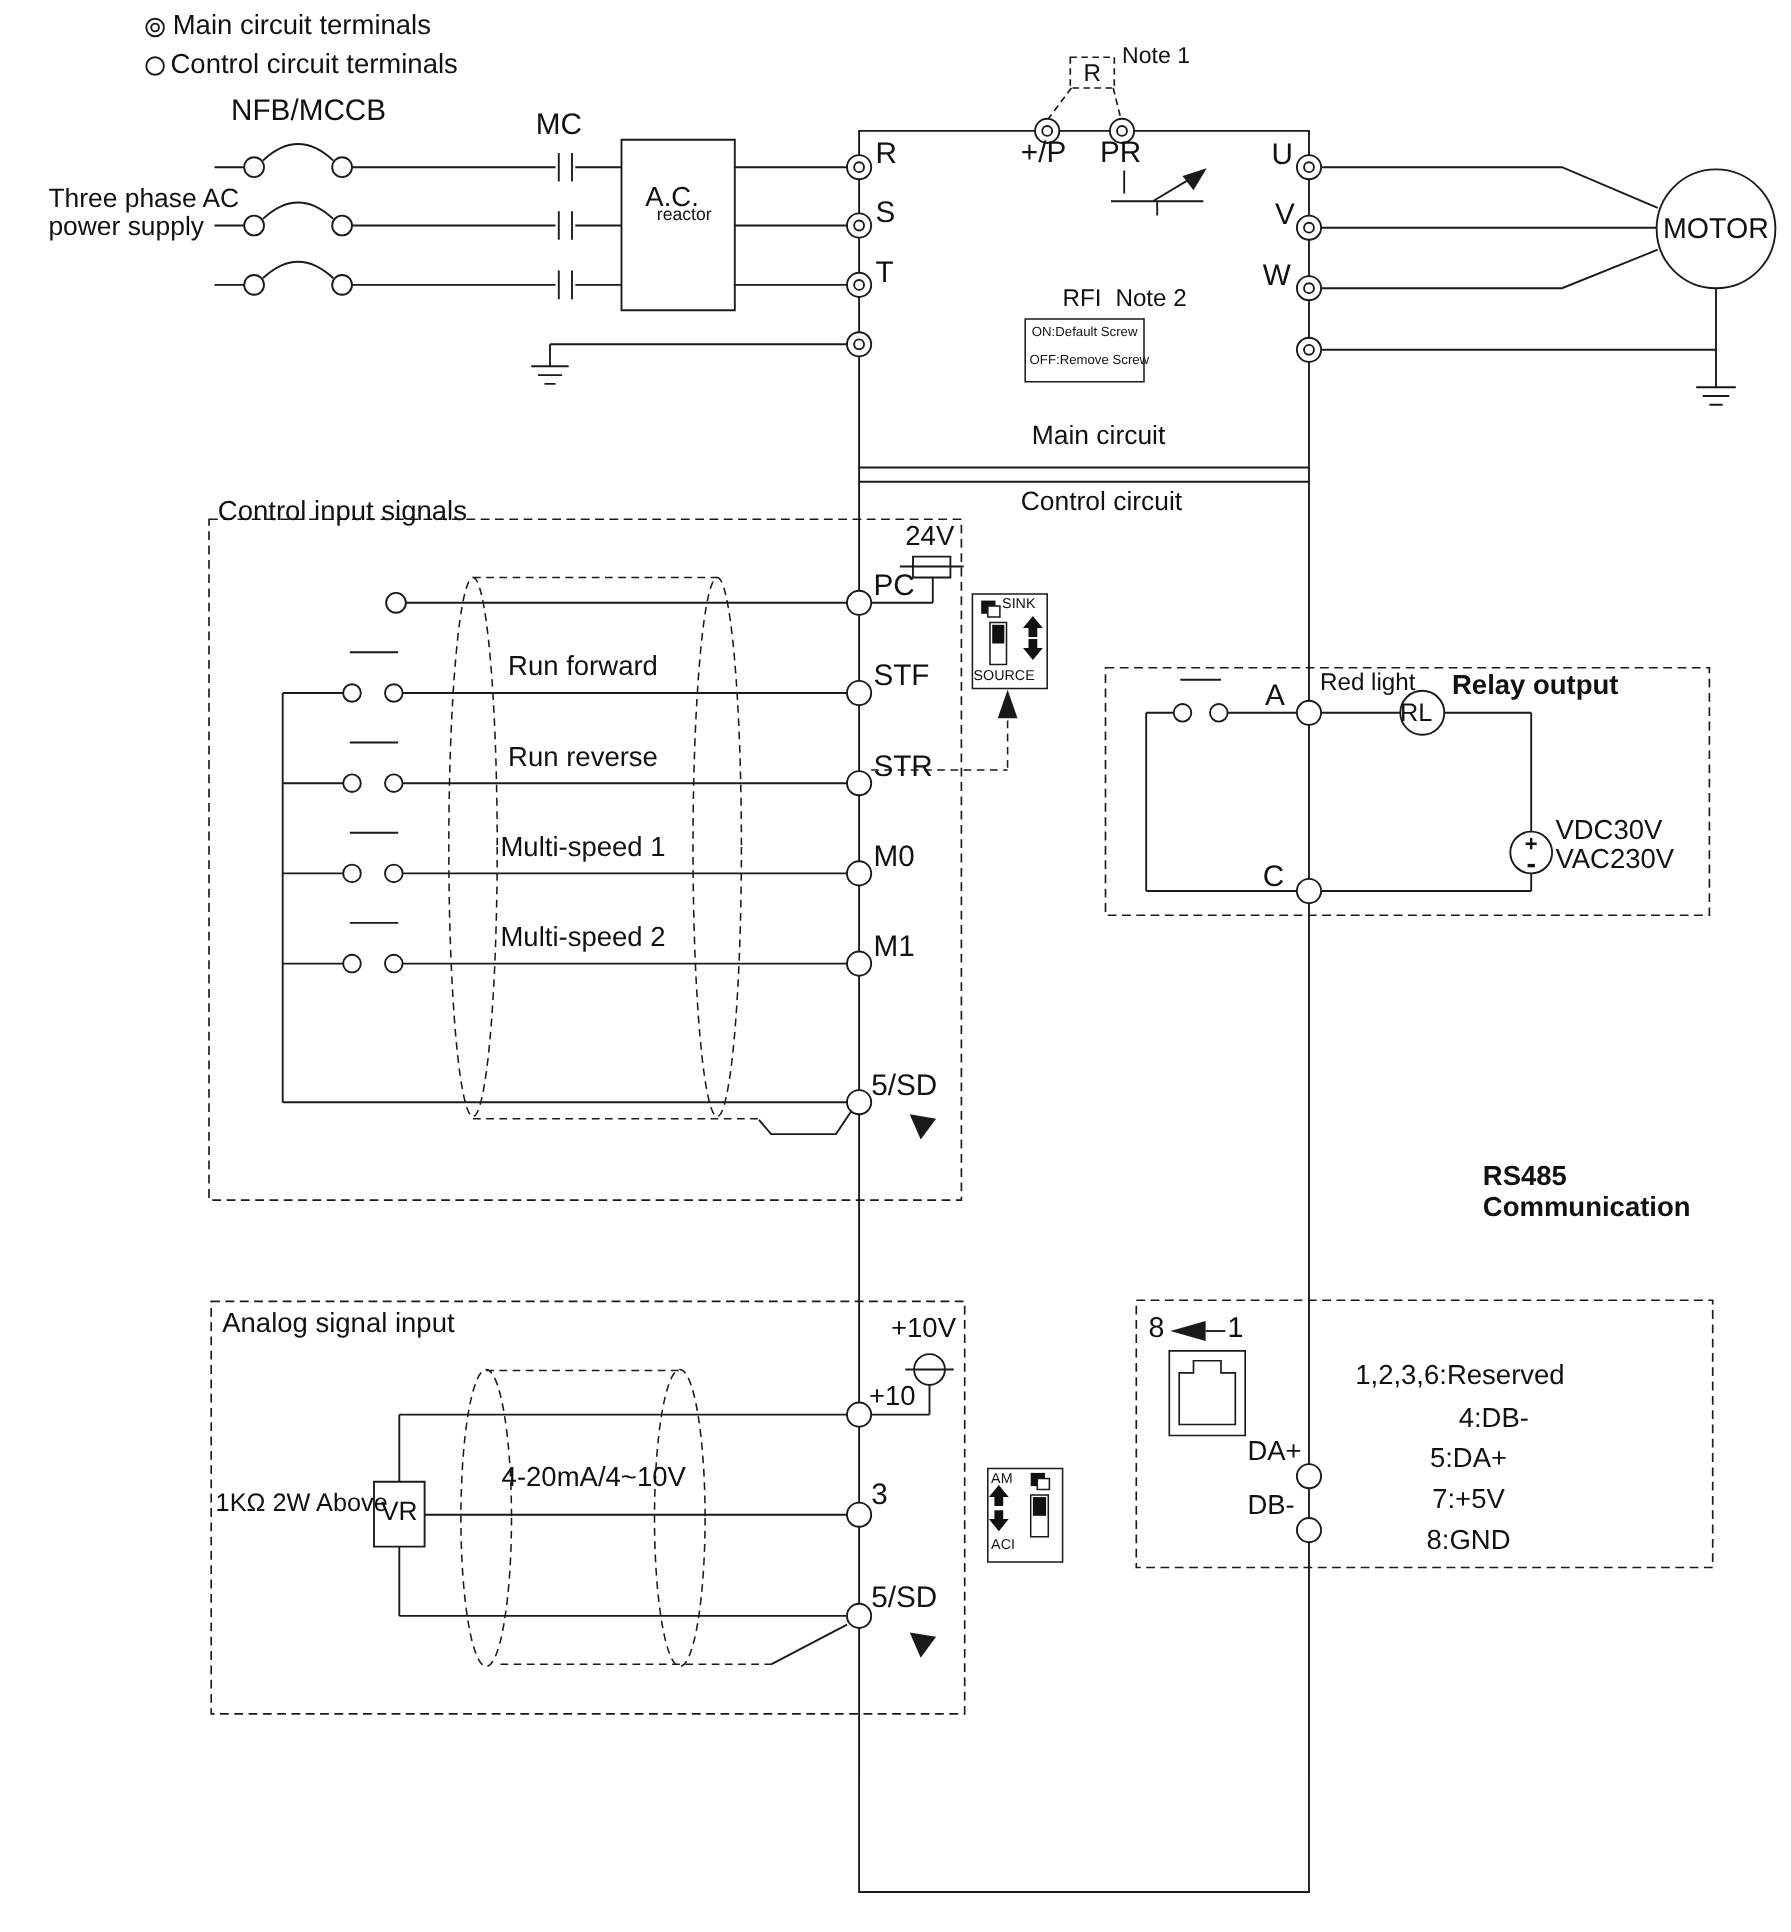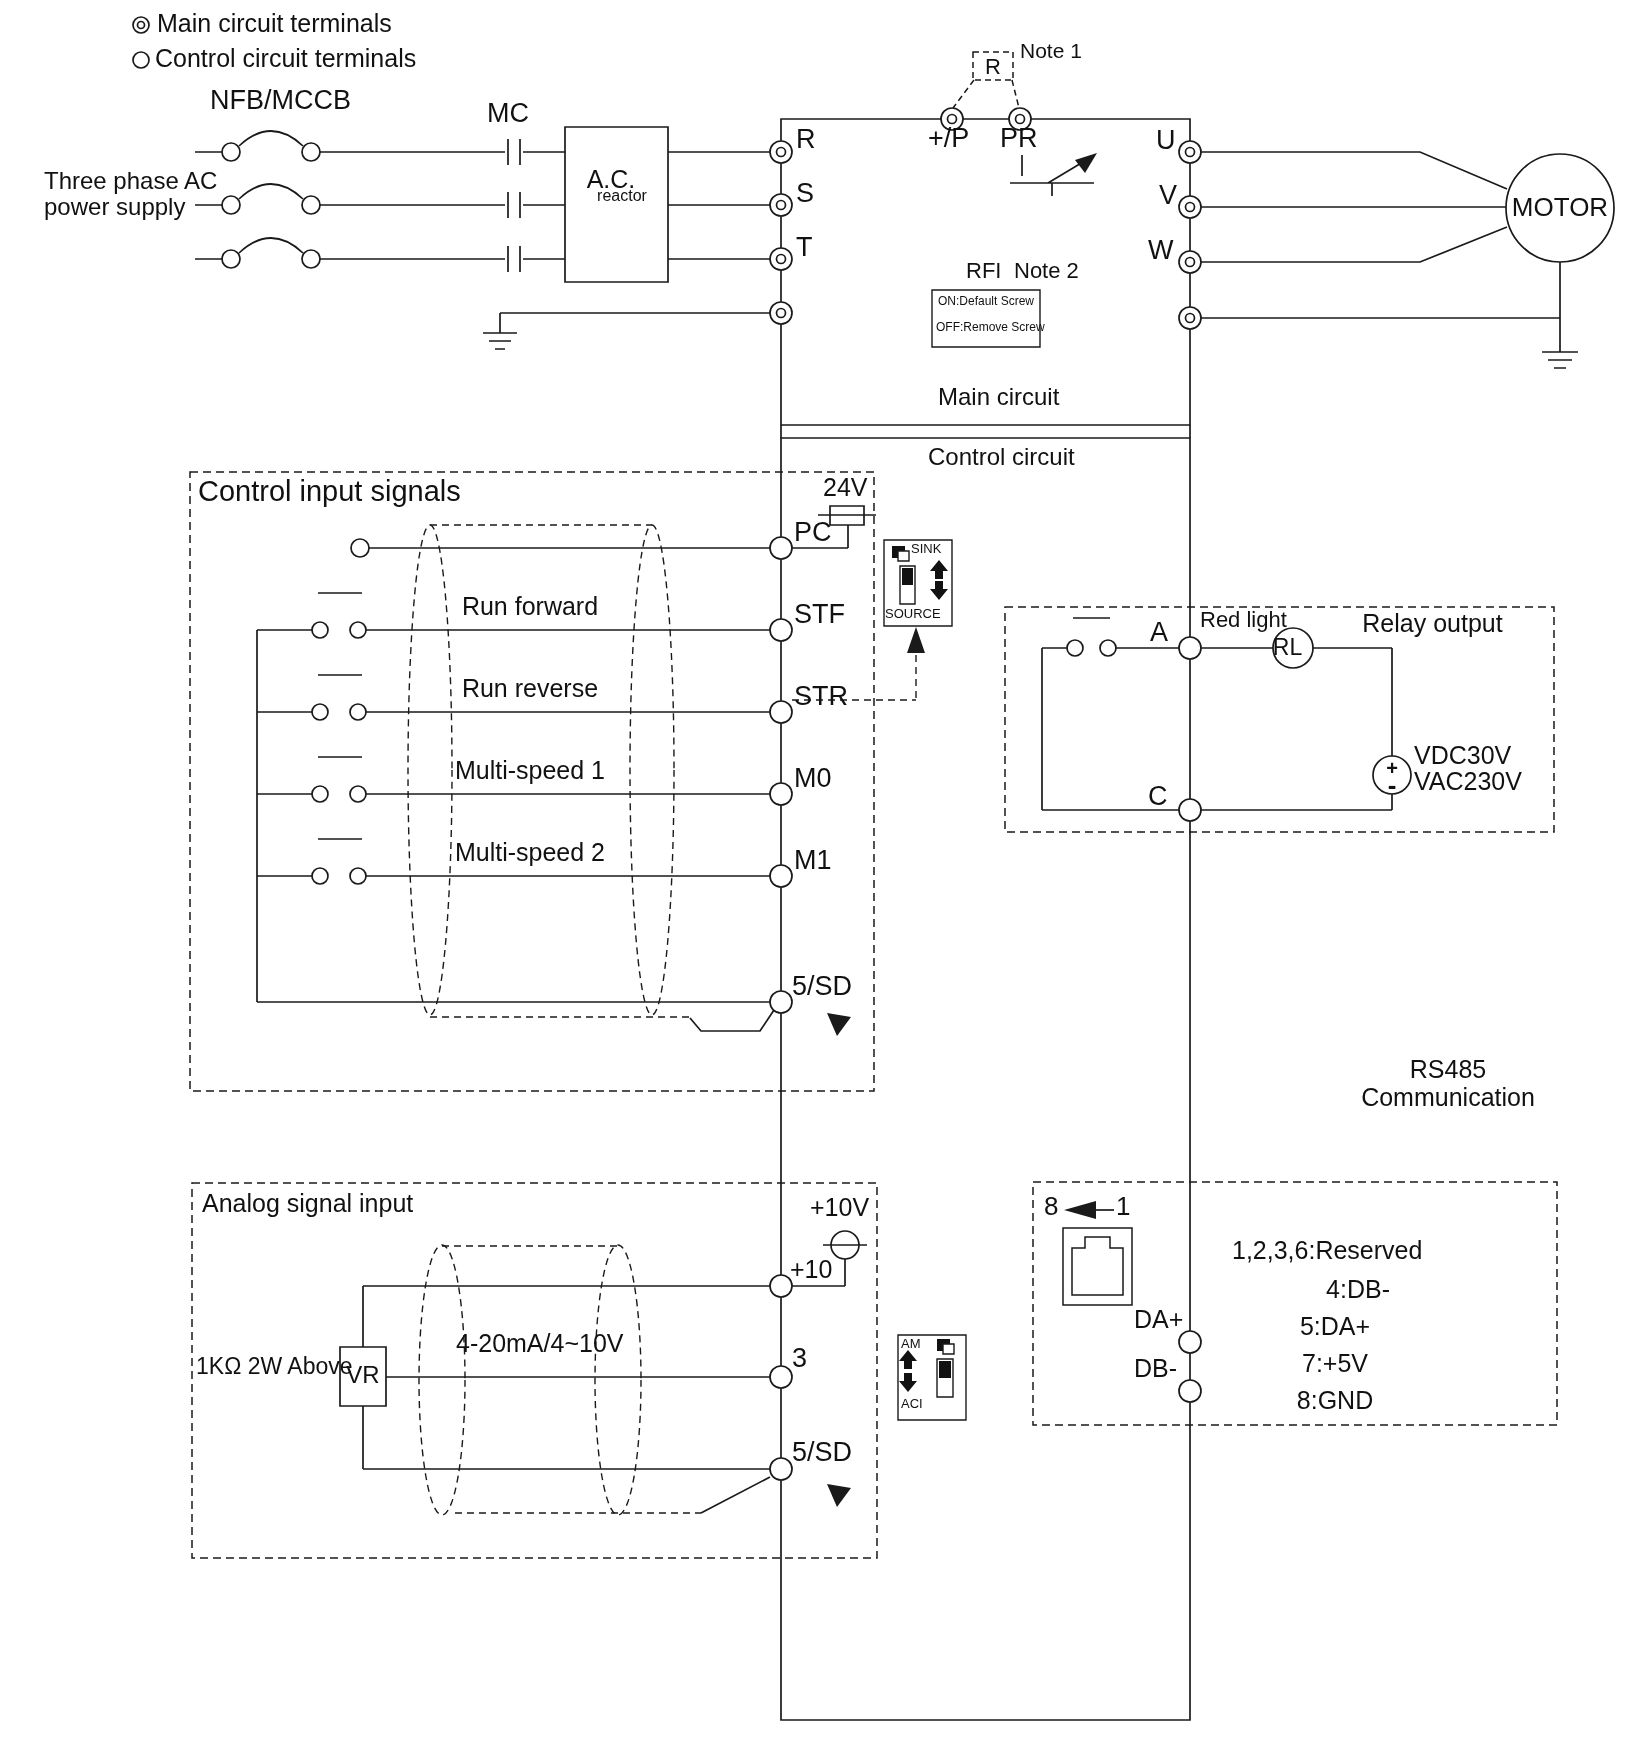--- a/index.html
+++ b/index.html
@@ -1,21 +1,21 @@
 <!DOCTYPE html>
 <html><head>
 <meta charset="utf-8">
 <style>
   html,body{margin:0;padding:0;background:#fff;}
   #stage{position:relative;width:1628px;height:1756px;background:#fff;overflow:hidden;
          font-family:"Liberation Sans",sans-serif;color:#111;}
   #wires{position:absolute;left:0;top:0;}
   .lbl{position:absolute;line-height:1.05;white-space:nowrap;color:#111;}
   .c{text-align:center;}
-  .r{text-align:center;}
+  .r{text-align:left;font-weight:bold;}
   svg *{vector-effect:non-scaling-stroke;}
 </style>
 </head>
 <body>
 
 <div id="stage">
 
 <svg id="wires" width="1628" height="1756" viewBox="0 0 1628 1756" fill="none" stroke="#1a1a1a" stroke-width="1.7">
 
   <g>
@@ -254,21 +254,21 @@
 <div class="lbl" style="left:1014px;top:259px;font-size:22px">Note 2</div>
 <div class="lbl" style="left:938px;top:295px;font-size:12px">ON:Default Screw</div>
 <div class="lbl" style="left:936px;top:321px;font-size:12px">OFF:Remove Screw</div>
 <div class="lbl" style="left:938px;top:384px;font-size:24px">Main circuit</div>
 <div class="lbl" style="left:1156px;top:126px;font-size:27px">U</div>
 <div class="lbl" style="left:1159px;top:181px;font-size:27px">V</div>
 <div class="lbl" style="left:1148px;top:236px;font-size:27px">W</div>
 <div class="lbl c" style="left:1506px;top:194px;width:108px;font-size:26px">MOTOR</div>
 
 <div class="lbl" style="left:928px;top:444px;font-size:24px">Control circuit</div>
-<div class="lbl" style="left:198px;top:476px;font-size:29px">Control input signals</div>
+<div class="lbl" style="left:198px;top:452px;font-size:25px">Control input signals</div>
 <div class="lbl" style="left:823px;top:474px;font-size:25px">24V</div>
 <div class="lbl" style="left:794px;top:518px;font-size:27px">PC</div>
 
 <div class="lbl c" style="left:440px;top:593px;width:180px;font-size:25px">Run forward</div>
 <div class="lbl c" style="left:440px;top:675px;width:180px;font-size:25px">Run reverse</div>
 <div class="lbl c" style="left:430px;top:757px;width:200px;font-size:25px">Multi-speed 1</div>
 <div class="lbl c" style="left:430px;top:839px;width:200px;font-size:25px">Multi-speed 2</div>
 <div class="lbl" style="left:794px;top:600px;font-size:27px">STF</div>
 <div class="lbl" style="left:794px;top:682px;font-size:27px">STR</div>
 <div class="lbl" style="left:794px;top:764px;font-size:27px">M0</div>

